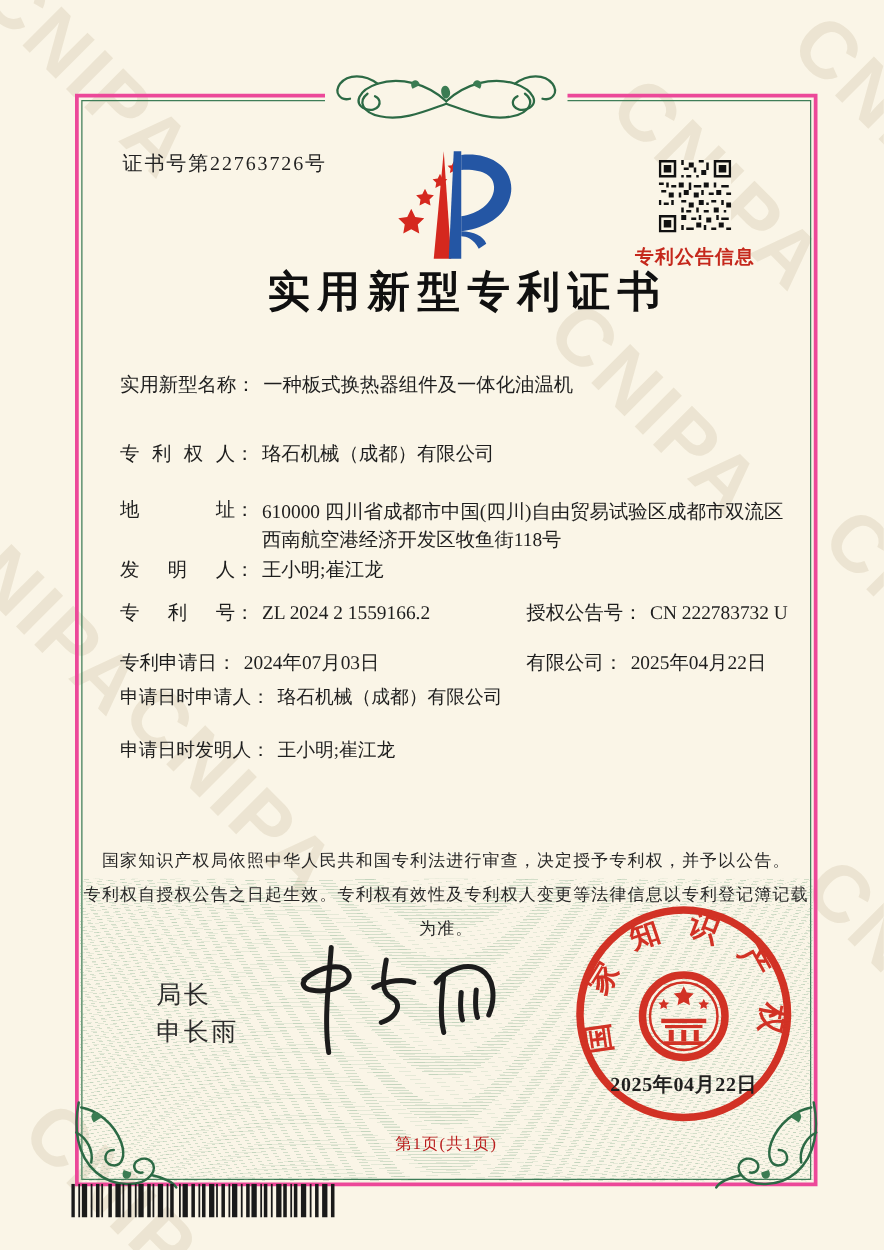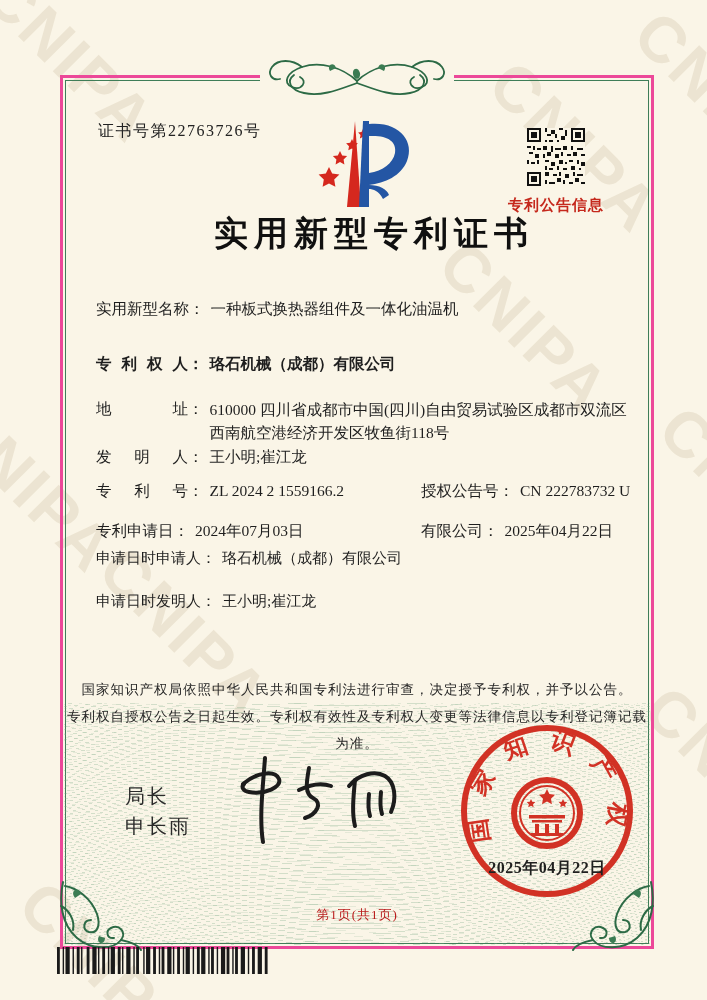--- a/index.html
+++ b/index.html
@@ -60,21 +60,21 @@
   }
   
   .fields{position:absolute;left:33px;top:220px;width:525px;font-size:15.5px;line-height:22px;}
   .row{margin-bottom:18px;white-space:nowrap;}
   .lbl-j{display:inline-block;width:92px;text-align:justify;text-align-last:justify;vertical-align:top;}
   .lbl{display:inline-block;vertical-align:top;}
   .colon{display:inline-block;margin-right:6px;vertical-align:top;}
   .val{vertical-align:top;}
   .val-wrap{display:inline-block;width:425px;white-space:normal;vertical-align:top;line-height:23px;}
   .r-name{margin-bottom:33px;}
-  .r-owner{margin-bottom:23px;font-weight:bold;}
+  .r-owner{margin-bottom:23px;}
   .r-addr{margin-bottom:2px;}
   .r-inv{margin-bottom:12px;}
   .two-col{display:flex;gap:40px;}
   .col-a{width:285px;flex:0 0 285px;}
   .r-pn{margin-bottom:18px;}
   .r-date{margin-bottom:5px;}
   .r-appl{margin-bottom:21px;font-size:15px;}
   .r-inv2{font-size:15px;}
   
   .statement{

